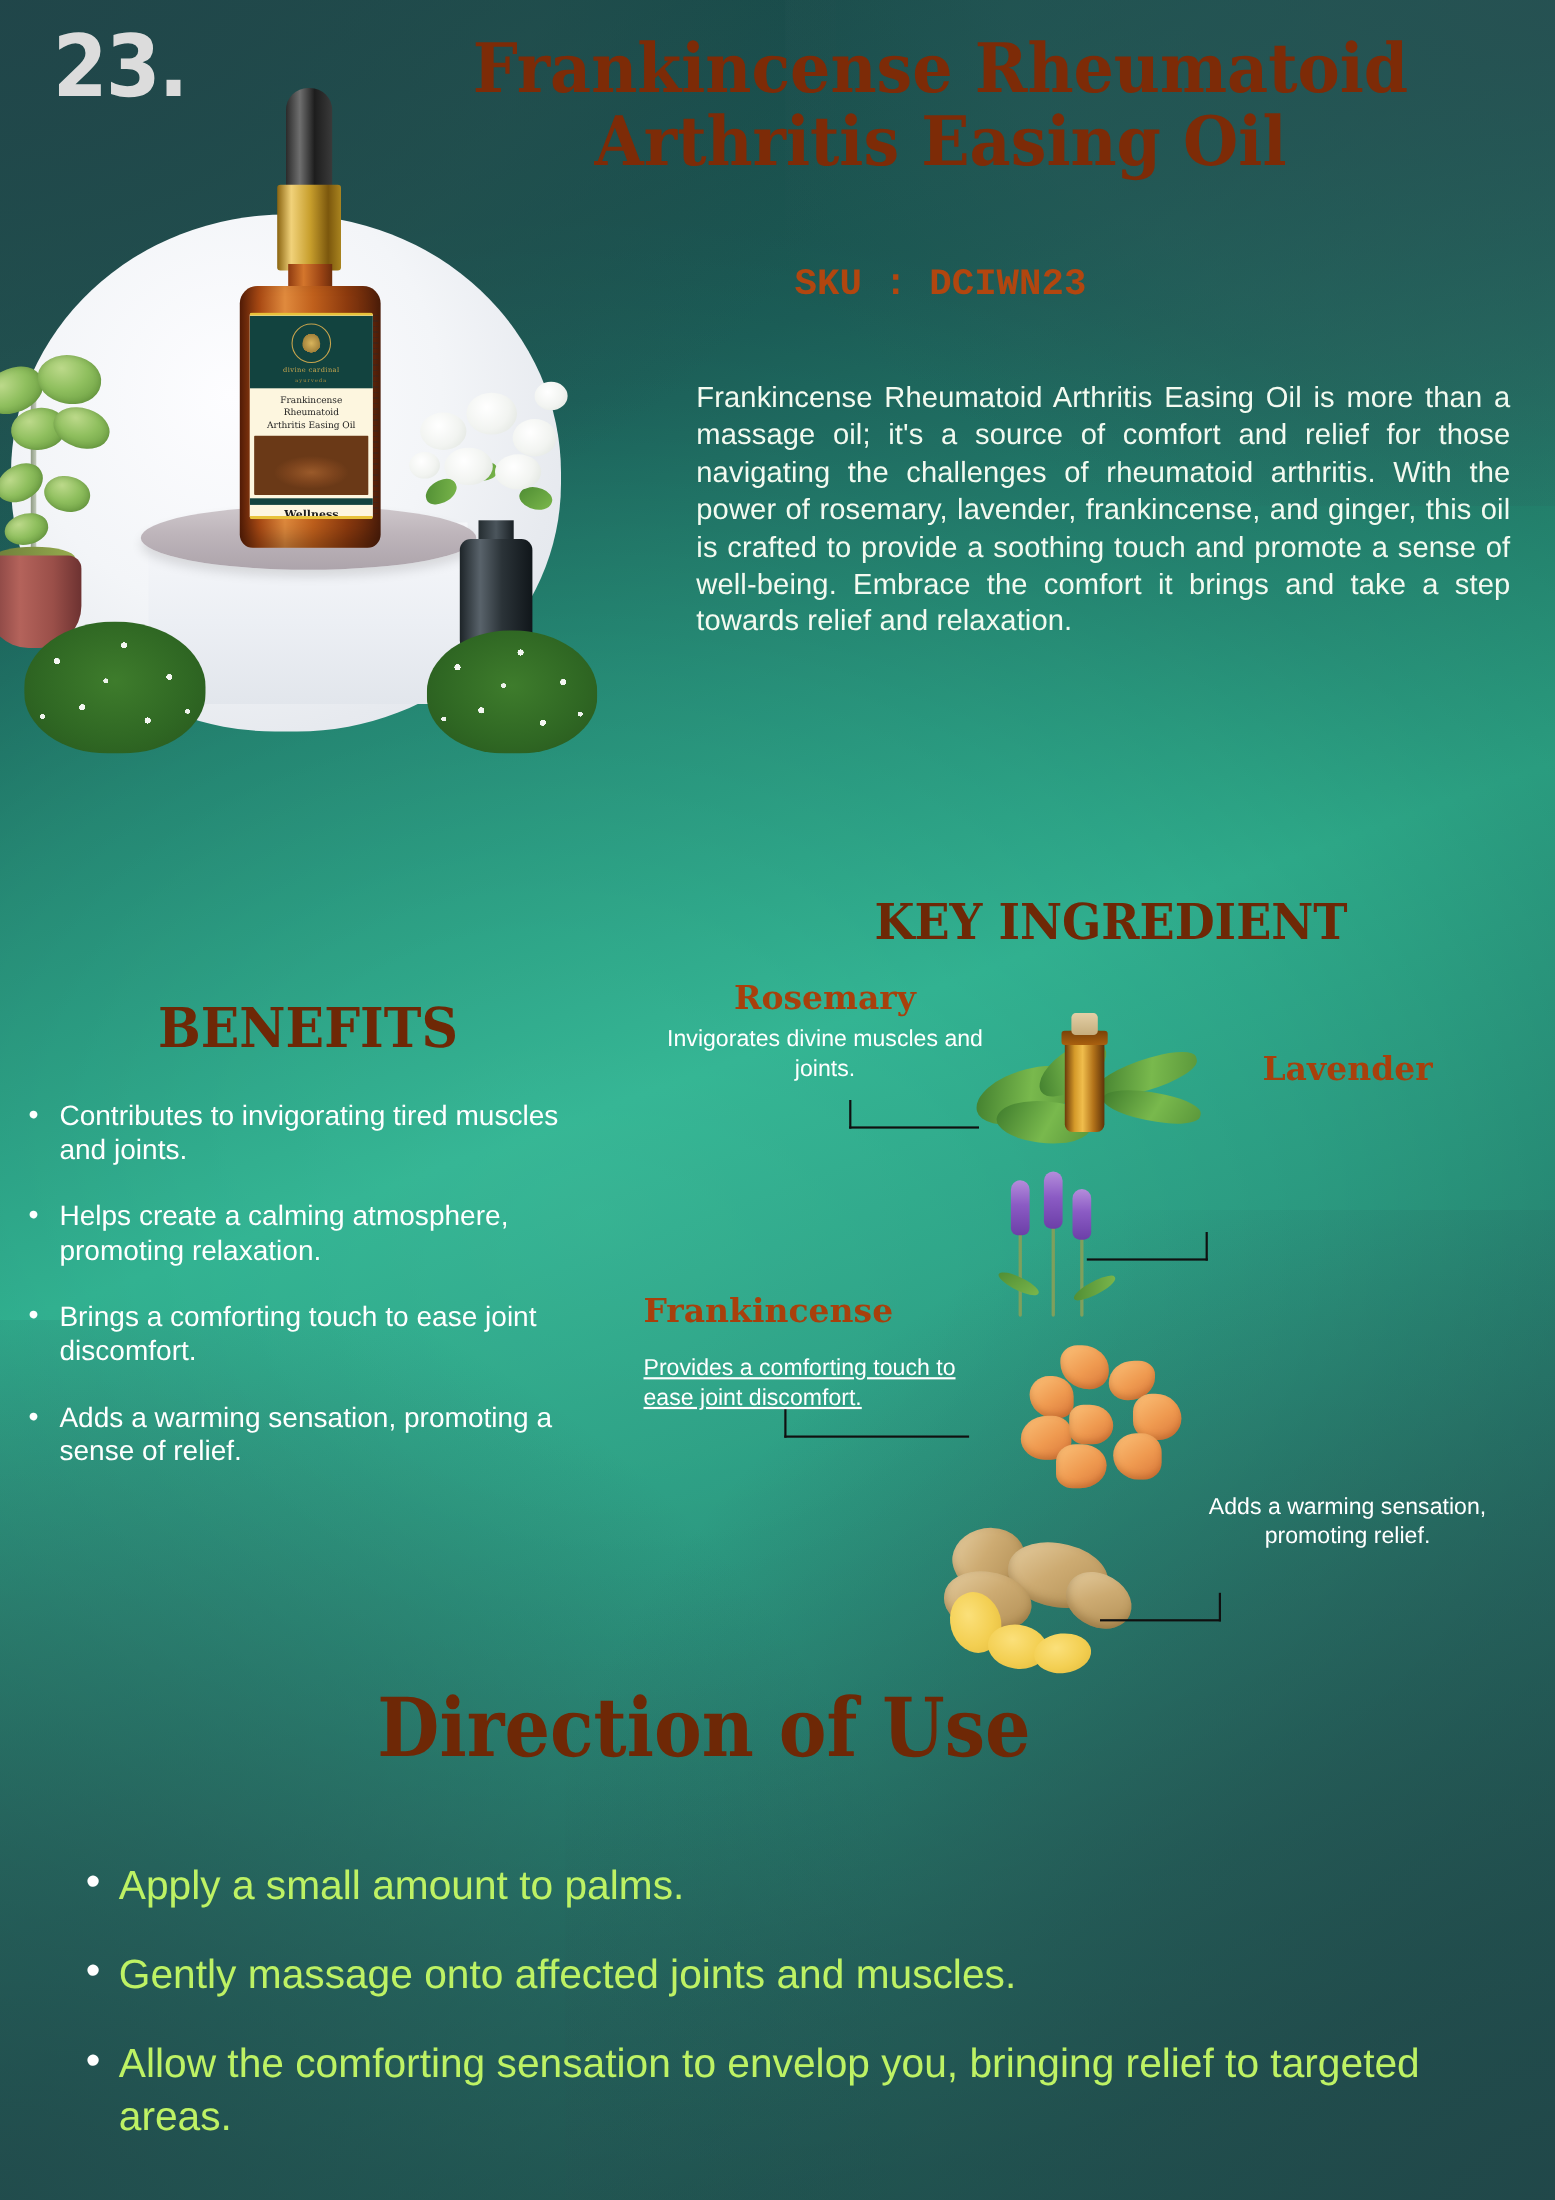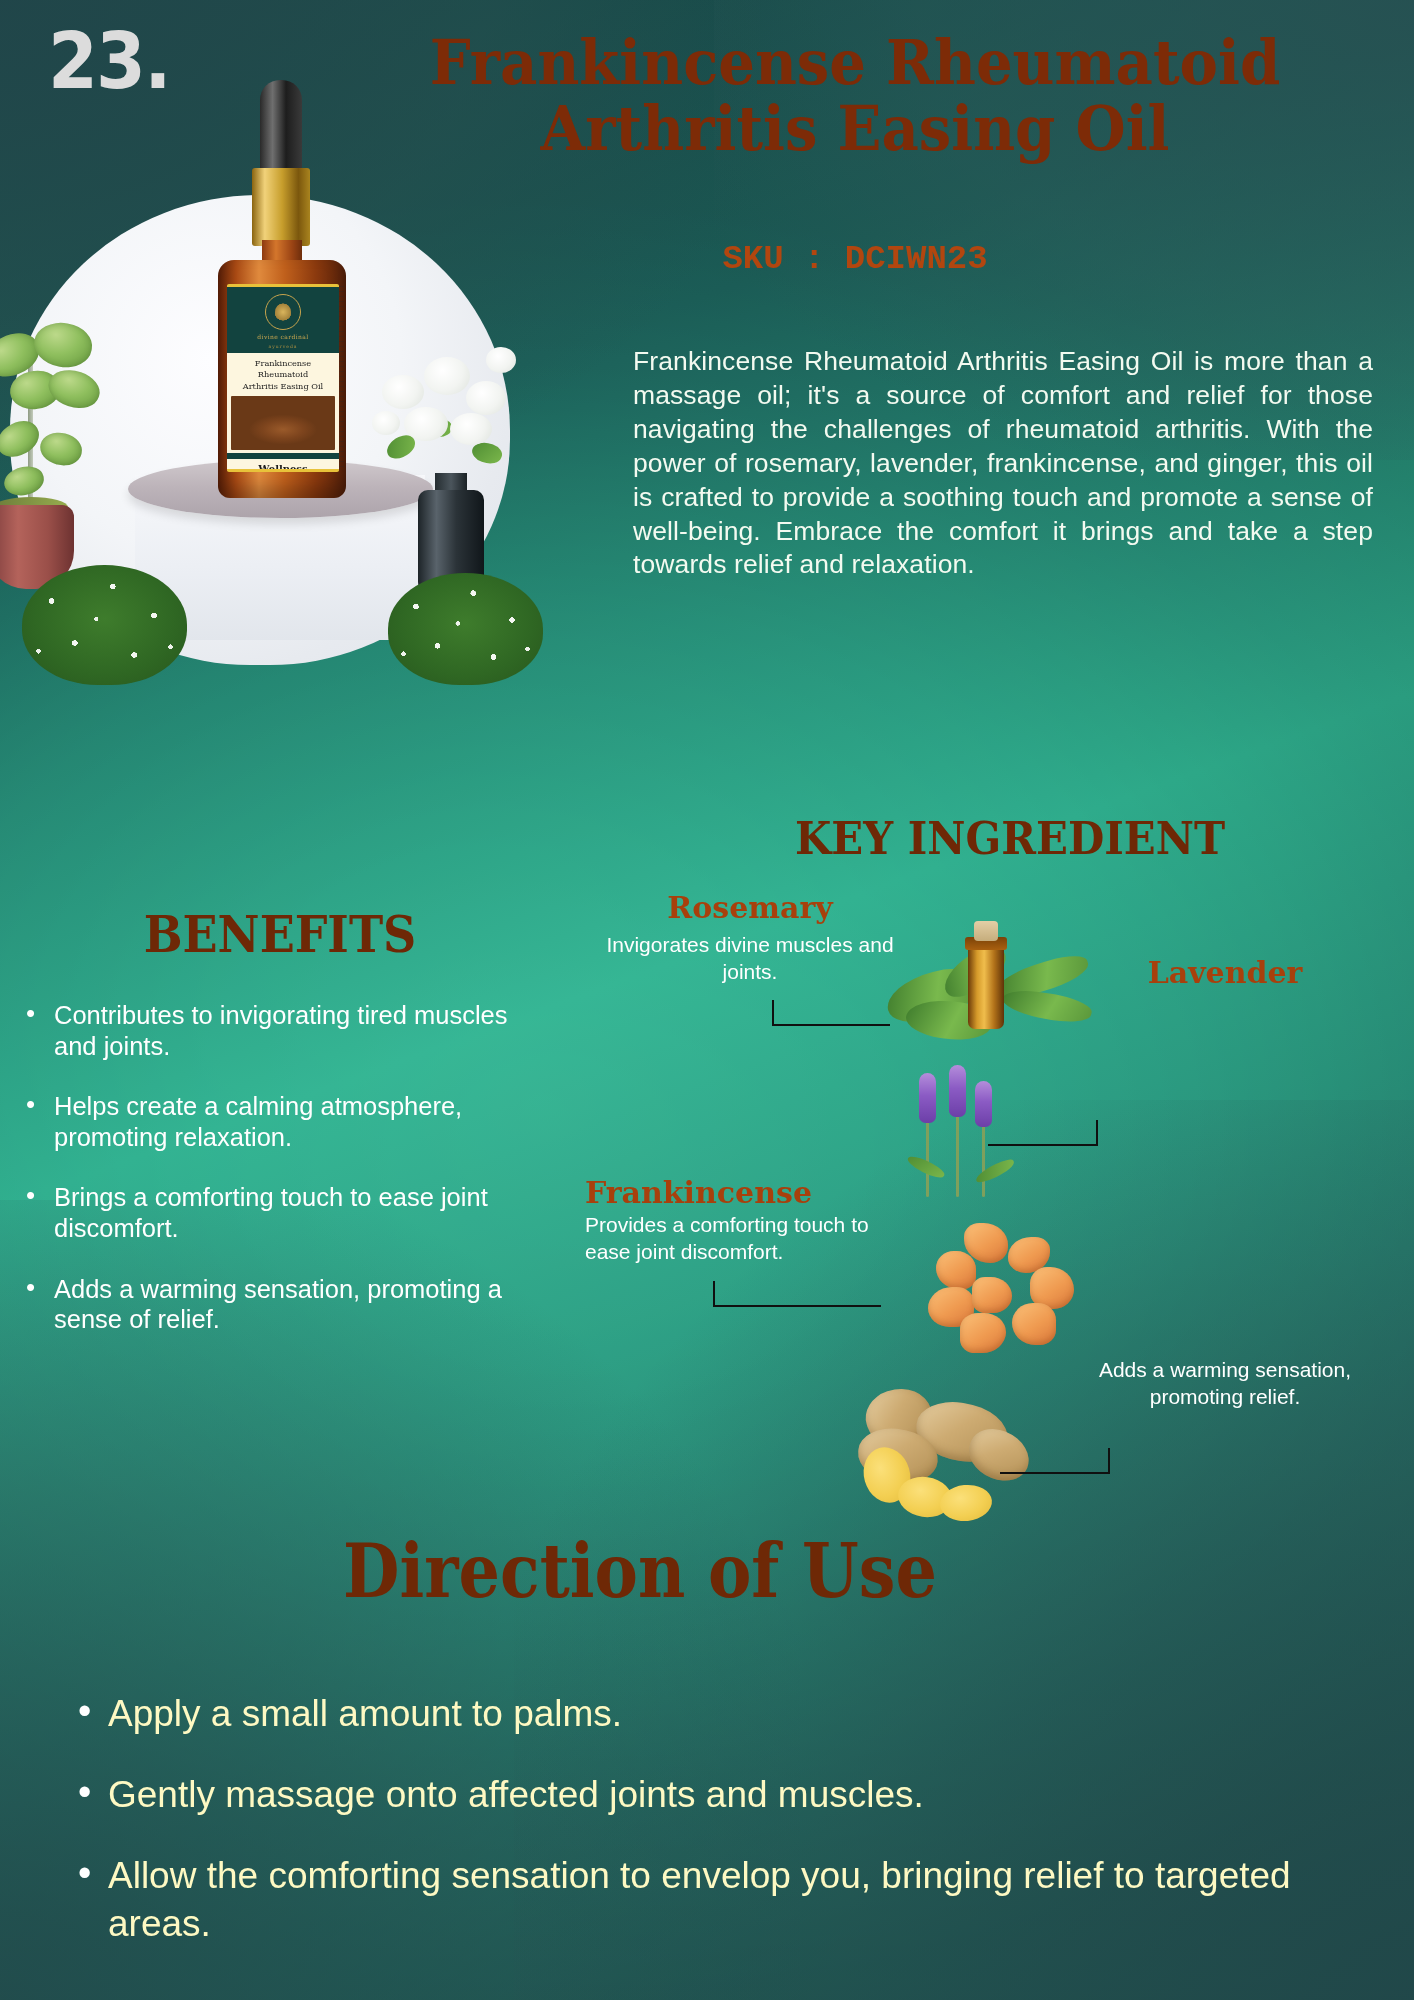--- a/index.html
+++ b/index.html
@@ -166,21 +166,21 @@
 
   #img-ginger{position:absolute;left:840px;top:1385px;width:210px;height:145px;}
   .gin{position:absolute;border-radius:46% 54% 48% 52%;
     background:linear-gradient(140deg,#e6cfa3 0%,#cdab72 45%,#b08d53 100%);
     box-shadow:inset 0 -4px 8px rgba(110,80,35,.4);}
   .gslice{position:absolute;border-radius:50%;
     background:radial-gradient(ellipse at 40% 35%, #fbe07a 0%, #f3cf52 55%, #e2b93a 100%);}
 
   
   #dou-list{left:40px;top:1690px;width:1340px;}
-  #dou-list li{color:#fef9c3;font-size:37px;line-height:1.32;margin-bottom:32px;
+  #dou-list li{color:#bef264;font-size:37px;line-height:1.32;margin-bottom:32px;
     list-style:none;position:relative;padding-left:68px;}
   #dou-list li:before{content:"\2022";position:absolute;left:38px;top:-4px;font-size:38px;color:#fff;}
 </style>
 </head>
 <body>
 
 <div id="bg-base"></div>
 <div id="bg-tl"></div>
 <div id="bg-tr"></div>
 <div id="bg-bl"></div>
@@ -291,21 +291,21 @@
   <div class="resin" style="left:16px;top:36px;width:40px;height:38px;border-radius:48% 52% 35% 60%;"></div>
   <div class="resin" style="left:110px;top:52px;width:44px;height:42px;border-radius:42% 58% 50% 45%;"></div>
   <div class="resin" style="left:8px;top:72px;width:46px;height:40px;border-radius:58% 42% 45% 52%;"></div>
   <div class="resin" style="left:52px;top:62px;width:40px;height:36px;border-radius:38% 62% 55% 40%;"></div>
   <div class="resin" style="left:92px;top:88px;width:44px;height:42px;border-radius:52% 45% 40% 58%;"></div>
   <div class="resin" style="left:40px;top:98px;width:46px;height:40px;border-radius:45% 55% 60% 38%;"></div>
 </div>
 <div class="lead" style="left:713px;top:1281px;width:168px;height:26px;border-width:0 0 2px 2px;"></div>
 <div class="ing-blk" id="ing-frank">
   <div class="ing-name">Frankincense</div>
-  <div class="ing-desc" style="margin-top:1px;">Provides a comforting touch to ease joint discomfort.</div>
+  <div class="ing-desc" style="margin-top:20px;text-decoration:underline;">Provides a comforting touch to ease joint discomfort.</div>
 </div>
 
 <div id="img-ginger">
   <div class="gin" style="left:26px;top:4px;width:66px;height:56px;transform:rotate(-18deg);"></div>
   <div class="gin" style="left:76px;top:18px;width:92px;height:58px;transform:rotate(8deg);"></div>
   <div class="gin" style="left:18px;top:44px;width:80px;height:54px;transform:rotate(6deg);"></div>
   <div class="gin" style="left:128px;top:46px;width:62px;height:48px;transform:rotate(22deg);"></div>
   <div class="gslice" style="left:24px;top:62px;width:46px;height:56px;transform:rotate(-16deg);"></div>
   <div class="gslice" style="left:58px;top:92px;width:54px;height:40px;transform:rotate(8deg);"></div>
   <div class="gslice" style="left:100px;top:100px;width:52px;height:36px;transform:rotate(-6deg);"></div>

